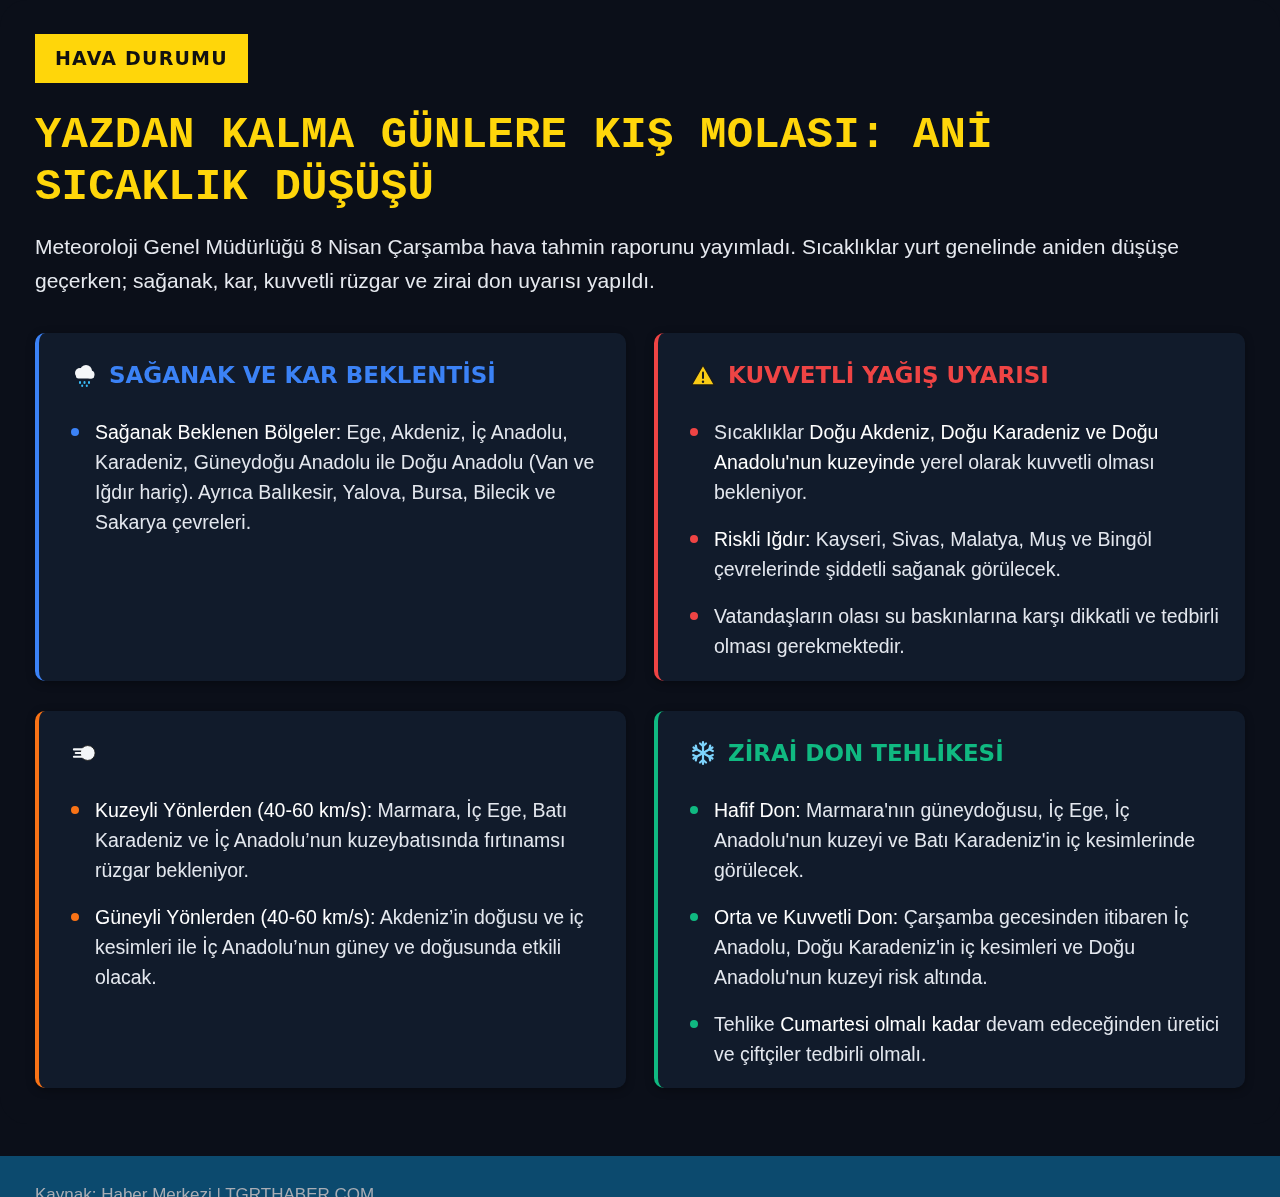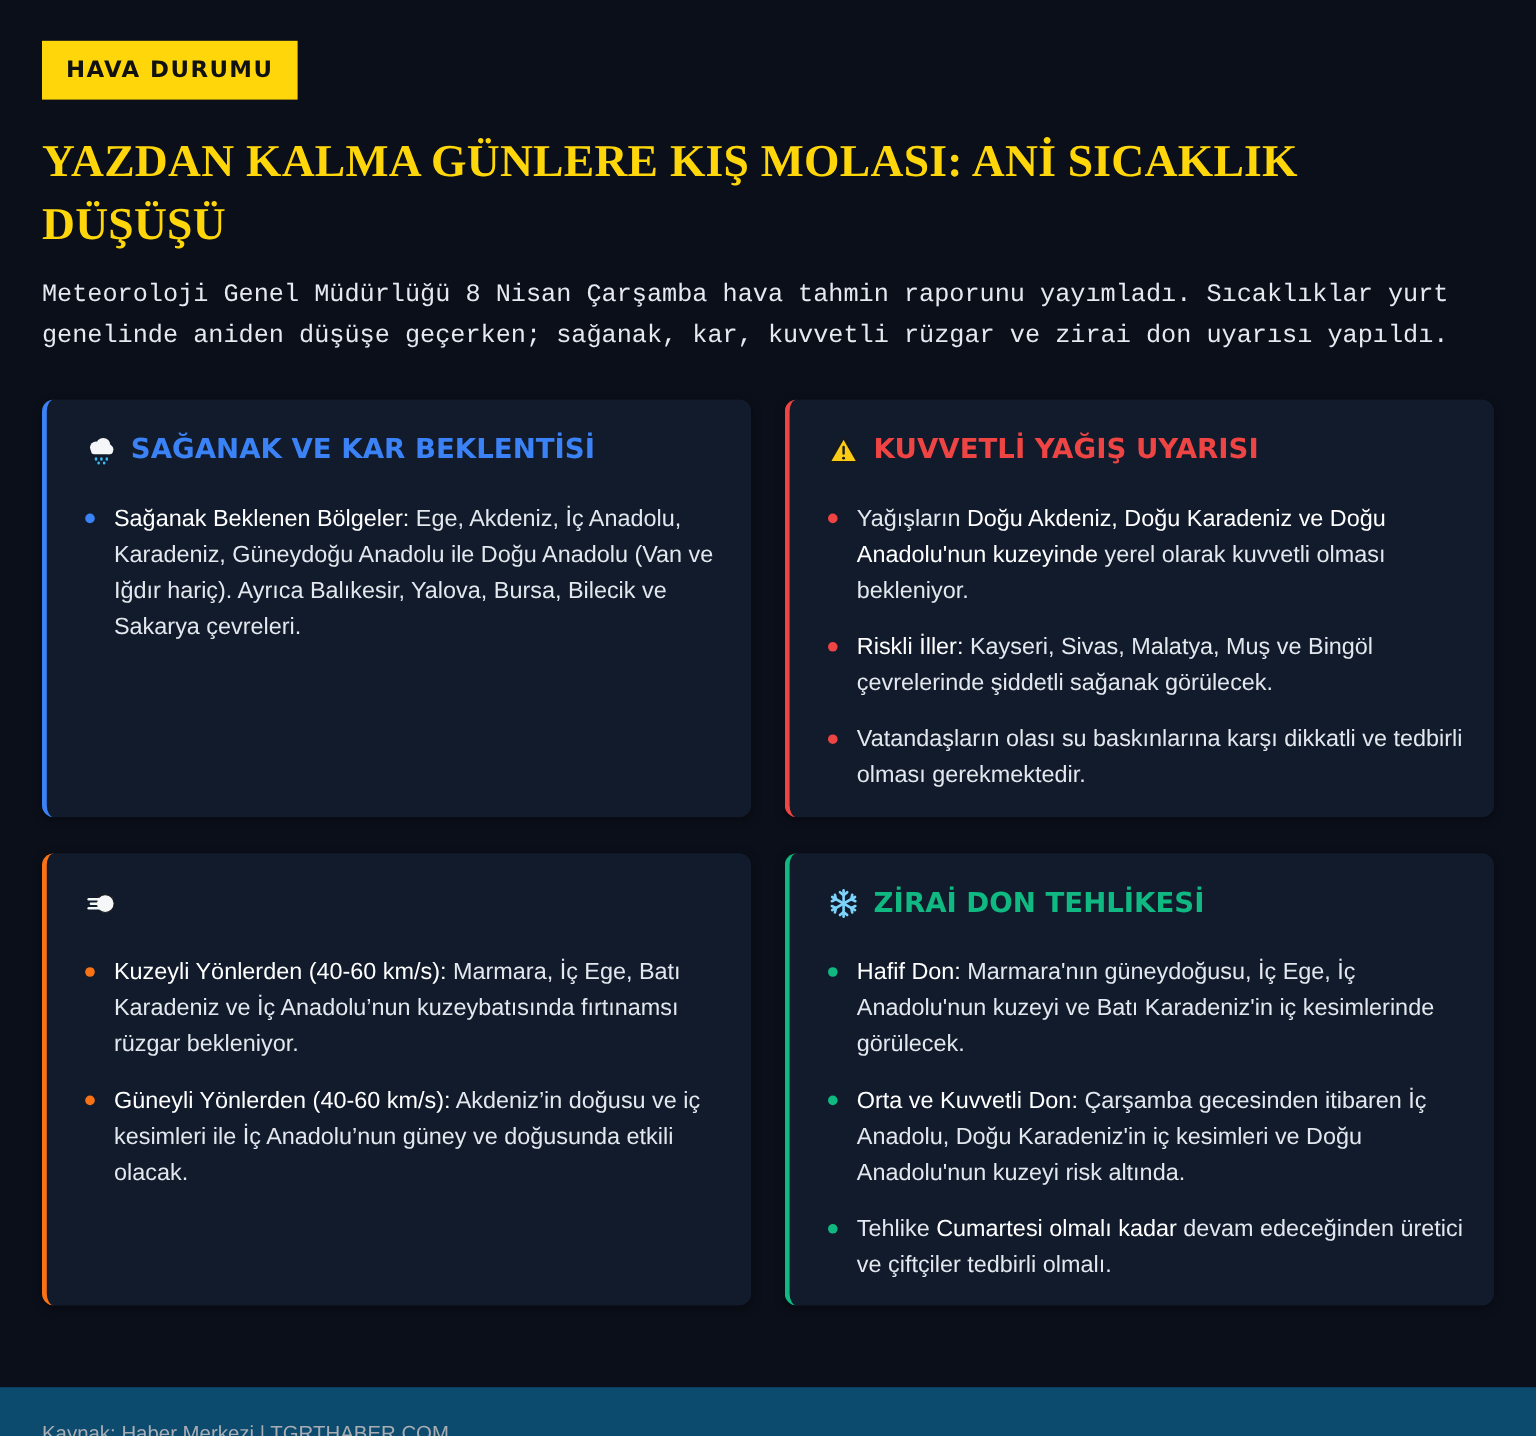--- a/index.html
+++ b/index.html
@@ -30,31 +30,31 @@
       font-family: "DejaVu Sans", sans-serif;
       font-weight: bold;
       font-size: 19px;
       letter-spacing: 1.2px;
       height: 49px;
       line-height: 49px;
       padding: 0 20px;
     }
     .headline {
       margin-top: 26px;
-      font-family: Liberation Serif, serif;
+      font-family: Liberation Mono, monospace;
       font-weight: bold;
-      font-size: 38px;
+      font-size: 44px;
       line-height: 52px;
       color: #ffd60a;
       letter-spacing: 0.2px;
       width: 1160px;
     }
     .lead {
       margin-top: 17px;
-      font-family: Liberation Mono, monospace;
+      font-family: Liberation Sans, sans-serif;
       font-size: 21px;
       line-height: 34px;
       color: #e6e9ef;
       width: 1180px;
     }
     .grid {
       position: absolute;
       left: 35px;
       top: 333px;
       width: 1104px;
@@ -166,22 +166,22 @@
         <span class="icon">
           <svg width="26" height="26" viewBox="0 0 26 26">
             <path d="M13 3 L24.5 23 L1.5 23 Z" fill="#facc15" stroke="#1a1a1a" stroke-width="1.5" stroke-linejoin="round"></path>
             <rect x="12" y="9.5" width="2" height="7.5" rx="1" fill="#1a1a1a"></rect>
             <circle cx="13" cy="19.8" r="1.2" fill="#1a1a1a"></circle>
           </svg>
         </span>
         <span>KUVVETLİ YAĞIŞ UYARISI</span>
       </div>
       <ul class="bullets">
-        <li><span>Yağışların </span><b>Doğu Akdeniz, Doğu Karadeniz ve Doğu Anadolu'nun kuzeyinde</b><span> yerel olarak kuvvetli olması bekleniyor.</span></li>
-        <li><b>Riskli İller:</b><span> Kayseri, Sivas, Malatya, Muş ve Bingöl çevrelerinde şiddetli sağanak görülecek.</span></li>
+        <li><span>Sıcaklıklar </span><b>Doğu Akdeniz, Doğu Karadeniz ve Doğu Anadolu'nun kuzeyinde</b><span> yerel olarak kuvvetli olması bekleniyor.</span></li>
+        <li><b>Riskli Iğdır:</b><span> Kayseri, Sivas, Malatya, Muş ve Bingöl çevrelerinde şiddetli sağanak görülecek.</span></li>
         <li><span>Vatandaşların olası su baskınlarına karşı dikkatli ve tedbirli olması gerekmektedir.</span></li>
       </ul>
     </section>
 
     <section class="card r2" style="--accent:#f97316;">
       <div class="card-title">
         <span class="icon">
           <svg width="28" height="26" viewBox="0 0 28 26">
             <circle cx="18" cy="13" r="8" fill="#f4f6f8" stroke="#1a1a1a" stroke-width="1"></circle>
             <rect x="2" y="8" width="12" height="2.2" rx="1.1" fill="#f4f6f8"></rect>

